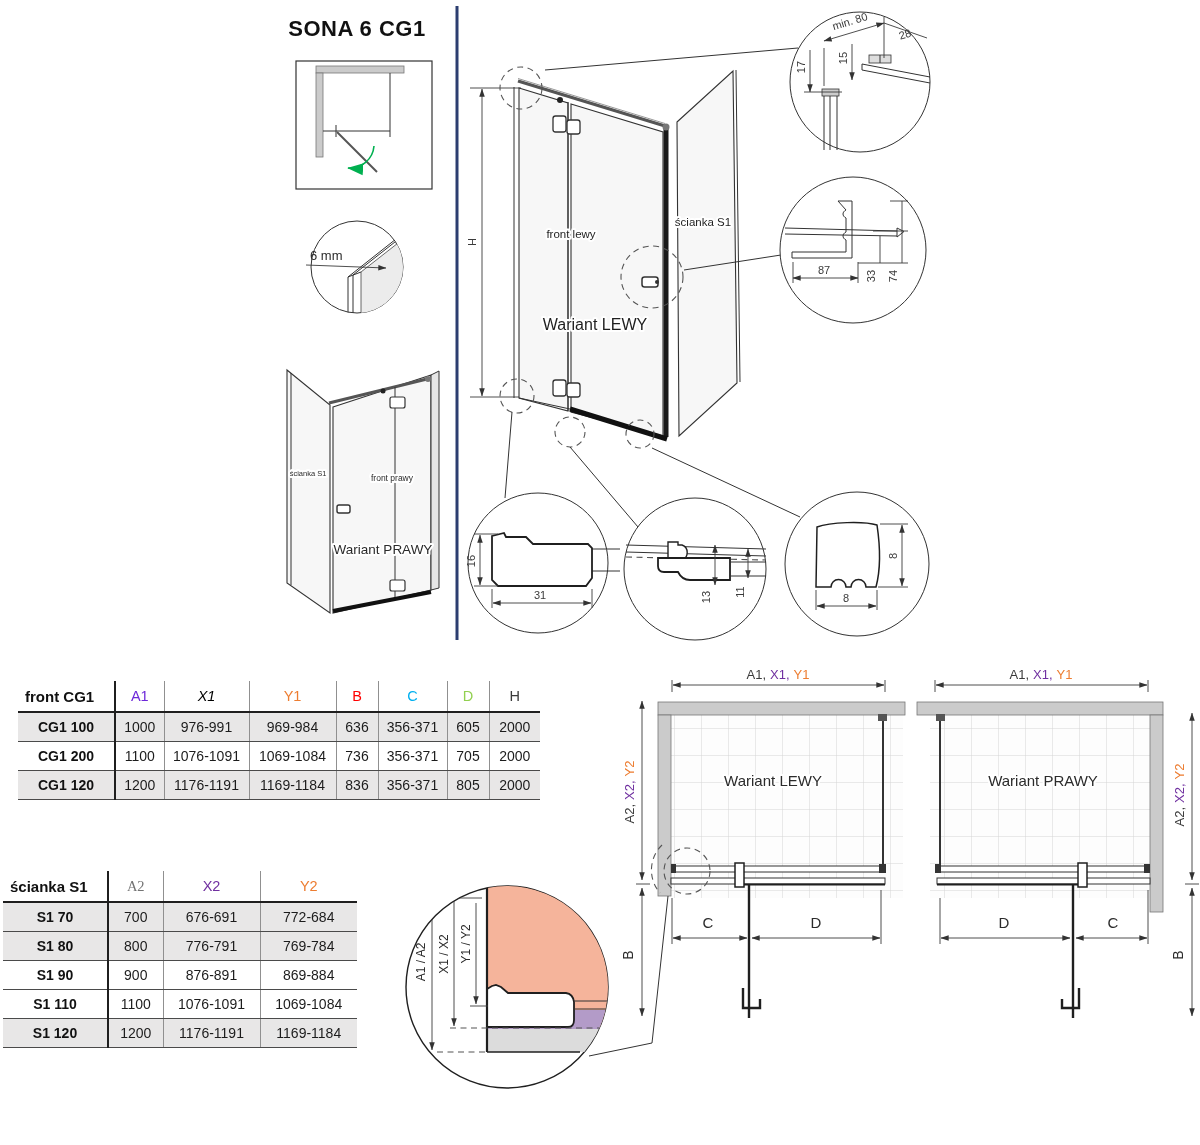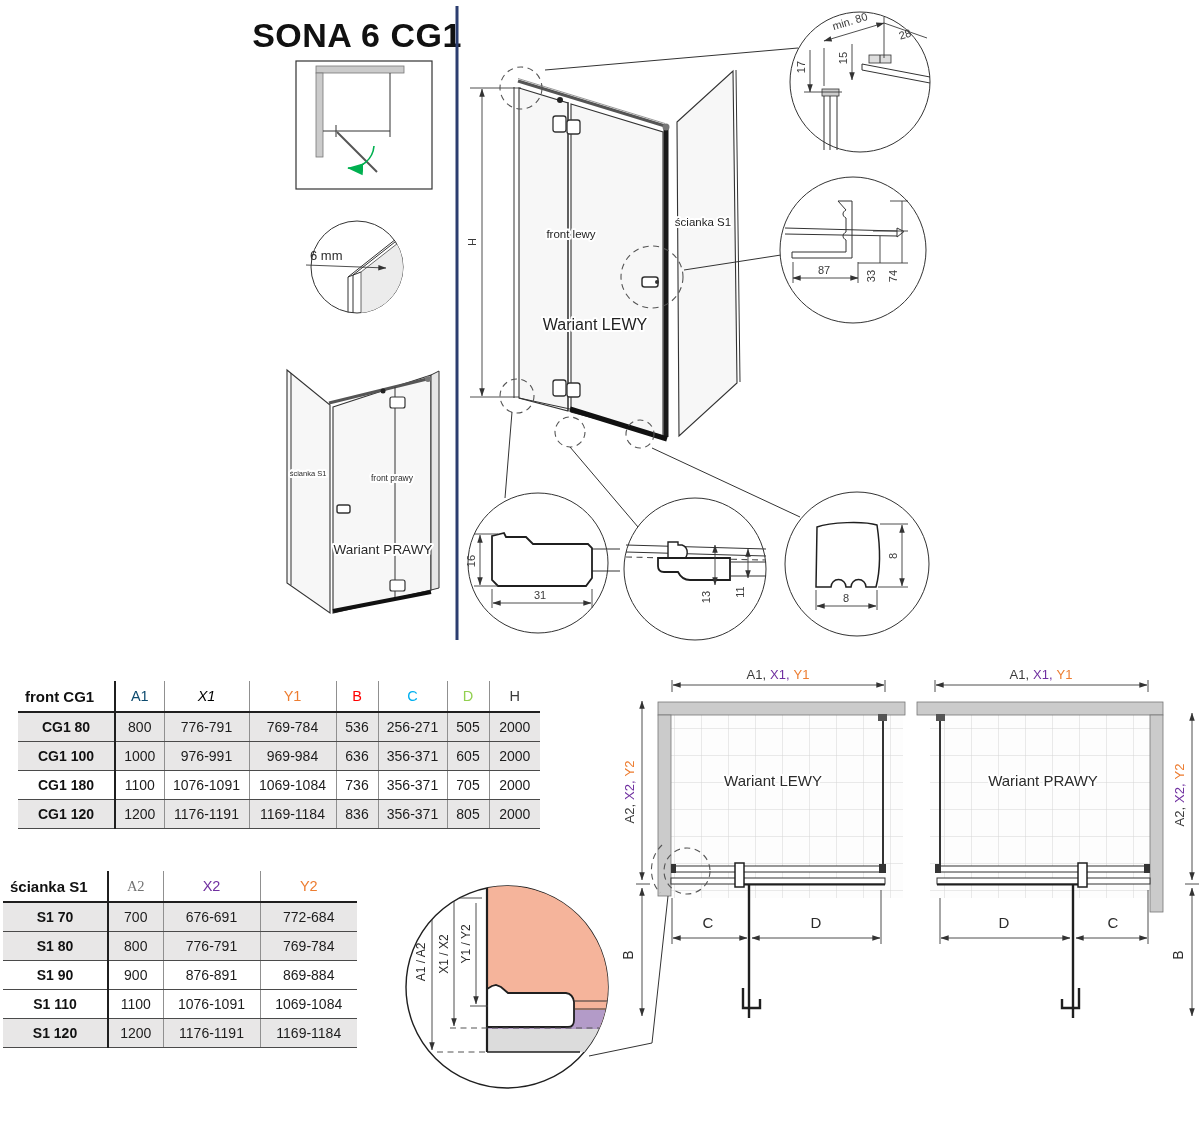--- a/index.html
+++ b/index.html
@@ -1,19 +1,19 @@
 <!DOCTYPE html>
 <html><head>
 <meta charset="utf-8">
 <style>
   html,body { margin:0; padding:0; background:#fff; }
   .canvas { position:relative; width:1200px; height:1145px; background:#fff; overflow:hidden;
             font-family:"Liberation Sans", sans-serif; }
   .title { position:absolute; left:252px; top:16px; width:210px; text-align:center;
-           font-size:34px; font-weight:bold; color:#111; letter-spacing:0.5px; }
+           font-size:22px; font-weight:bold; color:#111; letter-spacing:0.5px; }
   svg.draw { position:absolute; left:0; top:0; }
   svg text { font-family:"Liberation Sans", sans-serif; fill:#2b2b2b; }
   .dimtxt { font-size:11px; fill:#3b3b3b; }
   .lbl { font-size:11.5px; fill:#1f1f1f; }
   .halo { paint-order:stroke; stroke:#ffffff; stroke-width:4px; stroke-linejoin:round; }
   .big { font-size:16px; fill:#1f1f1f; }
   .ln  { stroke:#333; stroke-width:1; fill:none; }
   .dim { stroke:#3b3b3b; stroke-width:0.9; fill:none; }
   .dash { stroke:#555; stroke-width:1.1; fill:none; stroke-dasharray:6 4.5; }
   .glass { fill:#F7F7F7; stroke:#333; stroke-width:1.1; }
@@ -359,52 +359,42 @@
         <col style="width: 85px;">
         <col style="width: 87px;">
         <col style="width: 42px;">
         <col style="width: 69px;">
         <col style="width: 42px;">
         <col style="width: 51px;">
       </colgroup>
       <thead>
         <tr>
           <th class="t-title">front CG1</th>
-          <th style="color: #0c4a6e;">A1</th>
+          <th style="color: #6d28d9;">A1</th>
           <th style="color: #000000; font-style: italic;">X1</th>
           <th style="color: rgb(237, 125, 49);">Y1</th>
           <th style="color: rgb(255, 0, 0);">B</th>
           <th style="color: rgb(0, 176, 240);">C</th>
           <th style="color: rgb(146, 208, 80);">D</th>
           <th style="color: rgb(59, 59, 59);">H</th>
         </tr>
       </thead>
       <tbody>
-        <tr class="stripe">
-          <td class="row-head">CG1 80</td>
-          <td>800</td>
-          <td>776-791</td>
-          <td>769-784</td>
-          <td>536</td>
-          <td>256-271</td>
-          <td>505</td>
-          <td>2000</td>
-        </tr>
         <tr class="stripe">
           <td class="row-head">CG1 100</td>
           <td>1000</td>
           <td>976-991</td>
           <td>969-984</td>
           <td>636</td>
           <td>356-371</td>
           <td>605</td>
           <td>2000</td>
         </tr>
         <tr>
-          <td class="row-head">CG1 180</td>
+          <td class="row-head">CG1 200</td>
           <td>1100</td>
           <td>1076-1091</td>
           <td>1069-1084</td>
           <td>736</td>
           <td>356-371</td>
           <td>705</td>
           <td>2000</td>
         </tr>
         <tr class="stripe">
           <td class="row-head">CG1 120</td>

